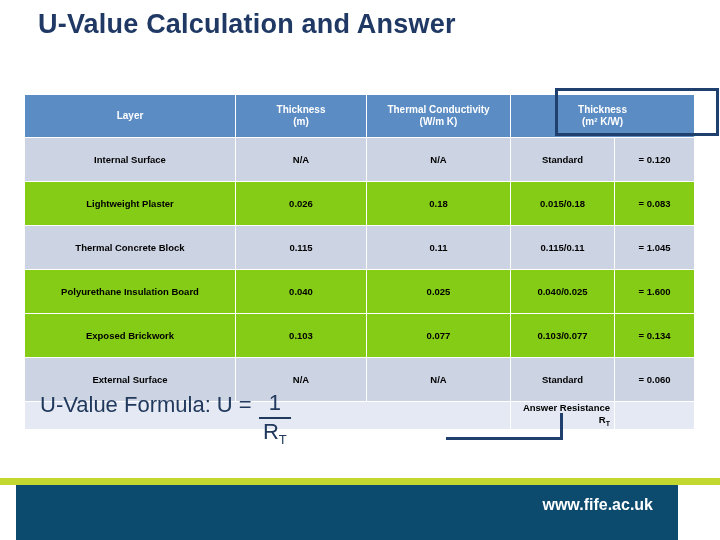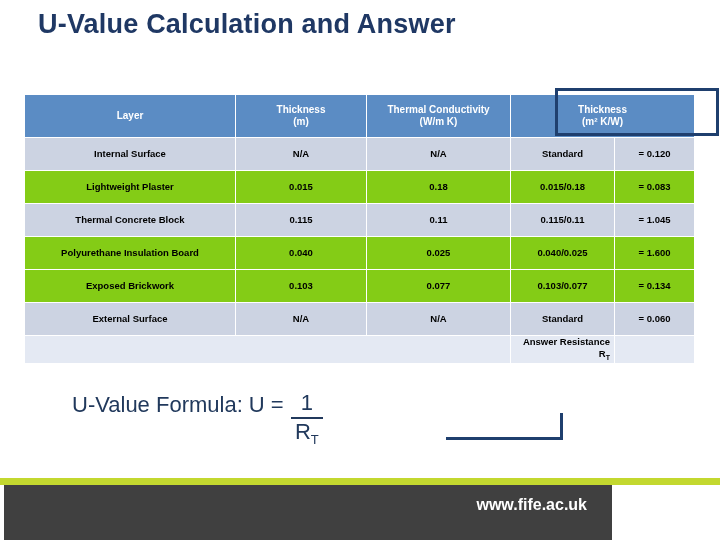--- a/index.html
+++ b/index.html
@@ -42,21 +42,21 @@
   }
   table.uvalue th, table.uvalue td {
     padding: 0;
     margin: 0;
     font-size: 9.5px;
     font-weight: bold;
     color: #000000;
     text-align: center;
     vertical-align: middle;
     line-height: 1.25;
-    height: 32px;
+    height: 43px;
     box-sizing: border-box;
   }
   table.uvalue thead th {
     background: #5b8cc4;
     color: #ffffff;
     font-size: 10px;
     height: 42px;
     padding: 3px 2px;
   }
   th.res-head {
@@ -109,21 +109,21 @@
     left: 40px;
     top: 390px;
     color: #21395c;
     font-size: 22px;
     white-space: nowrap;
   }
   #formula-inner {
     display: inline-flex;
     align-items: flex-start;
   }
-  #formula-label { padding-top: 2px; margin-left: 32px; }
+  #formula-label { padding-top: 2px; }
   #fraction {
     display: inline-block;
     text-align: center;
     margin-left: 7px;
   }
   #fraction-num {
     display: block;
     border-bottom: 2px solid #21395c;
     padding: 0 10px 1px 10px;
   }
@@ -137,25 +137,25 @@
   #footer-accent {
     position: absolute;
     left: 0;
     bottom: 55px;
     width: 720px;
     height: 7px;
     background: #c3d82f;
   }
   #footer-bar {
     position: absolute;
-    left: 4px;
+    left: 16px;
     bottom: 0;
-    width: 608px;
+    width: 662px;
     height: 55px;
-    background: #404040;
+    background: #0c4a6e;
   }
   #footer-url {
     position: absolute;
     right: 25px;
     top: 11px;
     color: #ffffff;
     font-size: 16px;
     font-weight: bold;
   }
 </style>
@@ -197,21 +197,21 @@
       <tr class="row-dark">
         <td class="col-layer">Internal Surface</td>
         <td class="val">N/A</td>
         <td class="val">N/A</td>
         <td class="res-calc">Standard</td>
         <td class="res-eq">= 0.120</td>
       </tr>
 
       <tr class="row-light">
         <td class="col-layer">Lightweight Plaster</td>
-        <td class="val">0.015</td>
+        <td class="val">0.026</td>
         <td class="val">0.18</td>
         <td class="res-calc">0.015/0.18</td>
         <td class="res-eq">= 0.083</td>
       </tr>
 
       <tr class="row-dark">
         <td class="col-layer">Thermal Concrete Block</td>
         <td class="val">0.115</td>
         <td class="val">0.11</td>
         <td class="res-calc">0.115/0.11</td>

